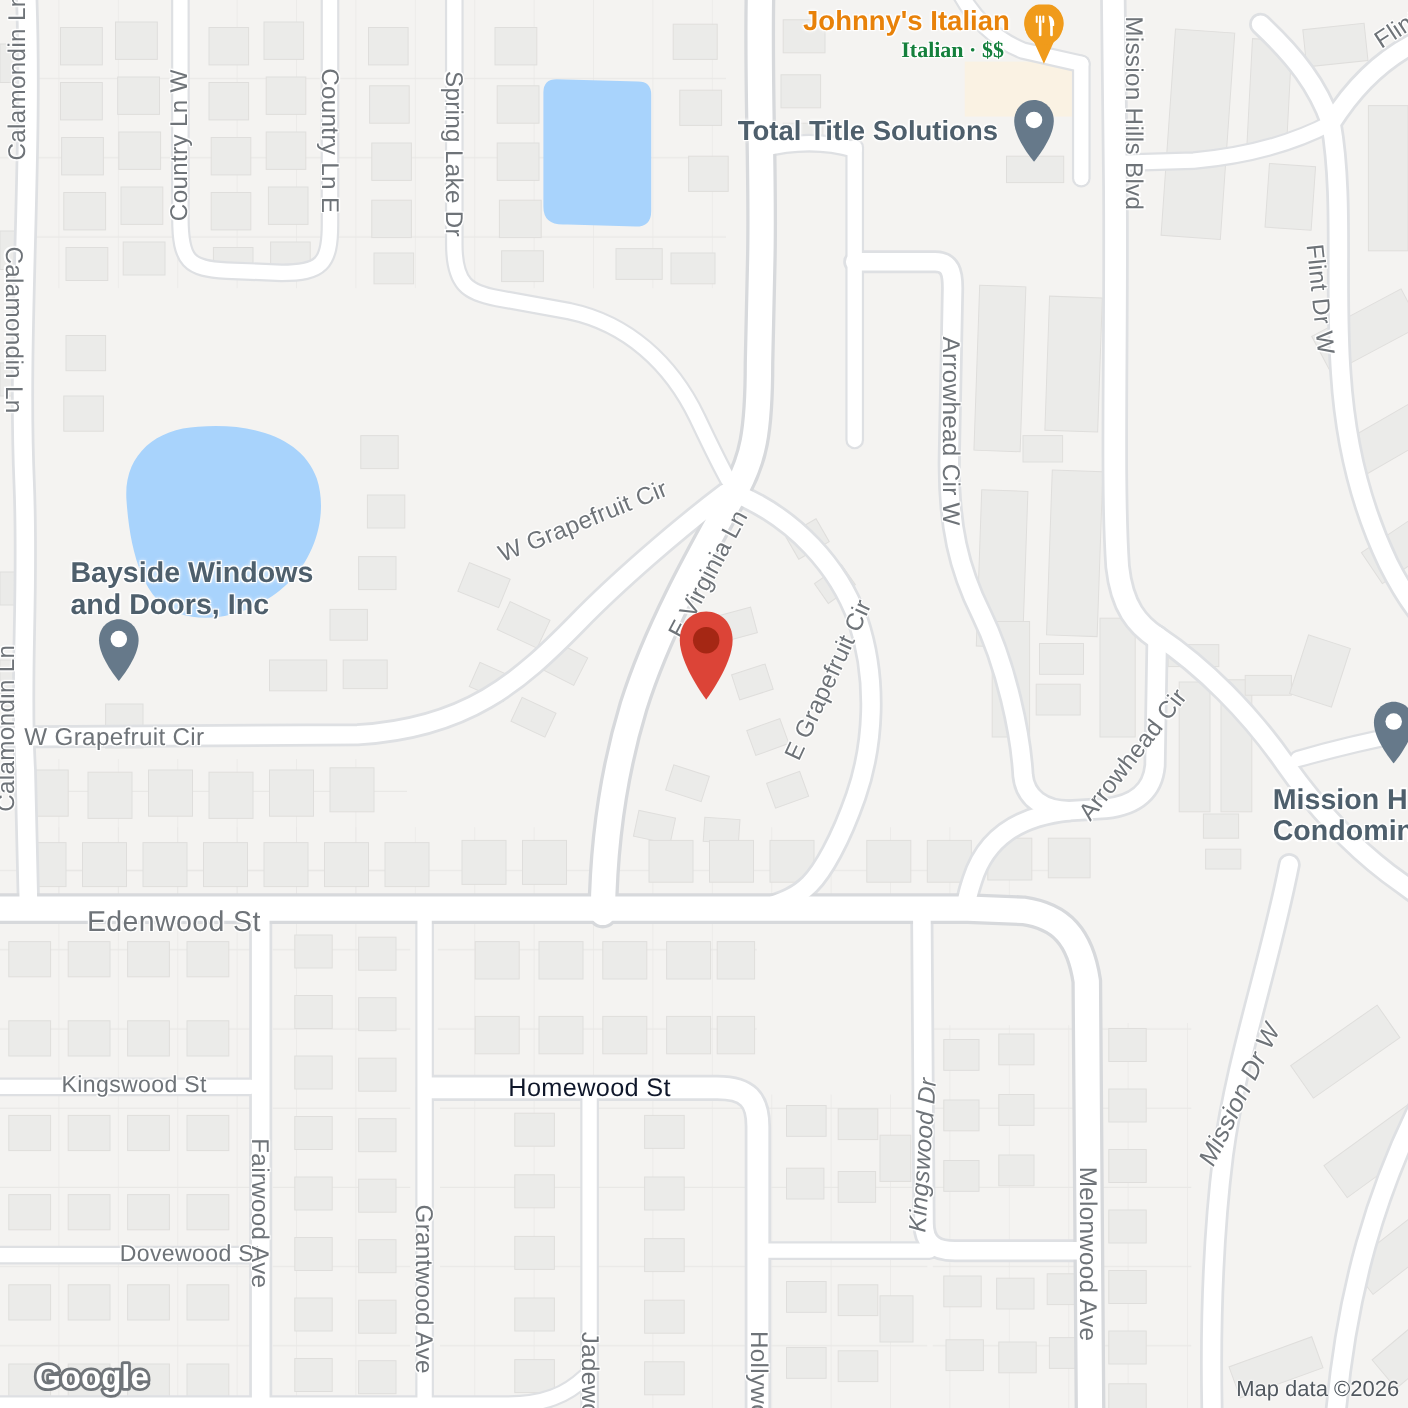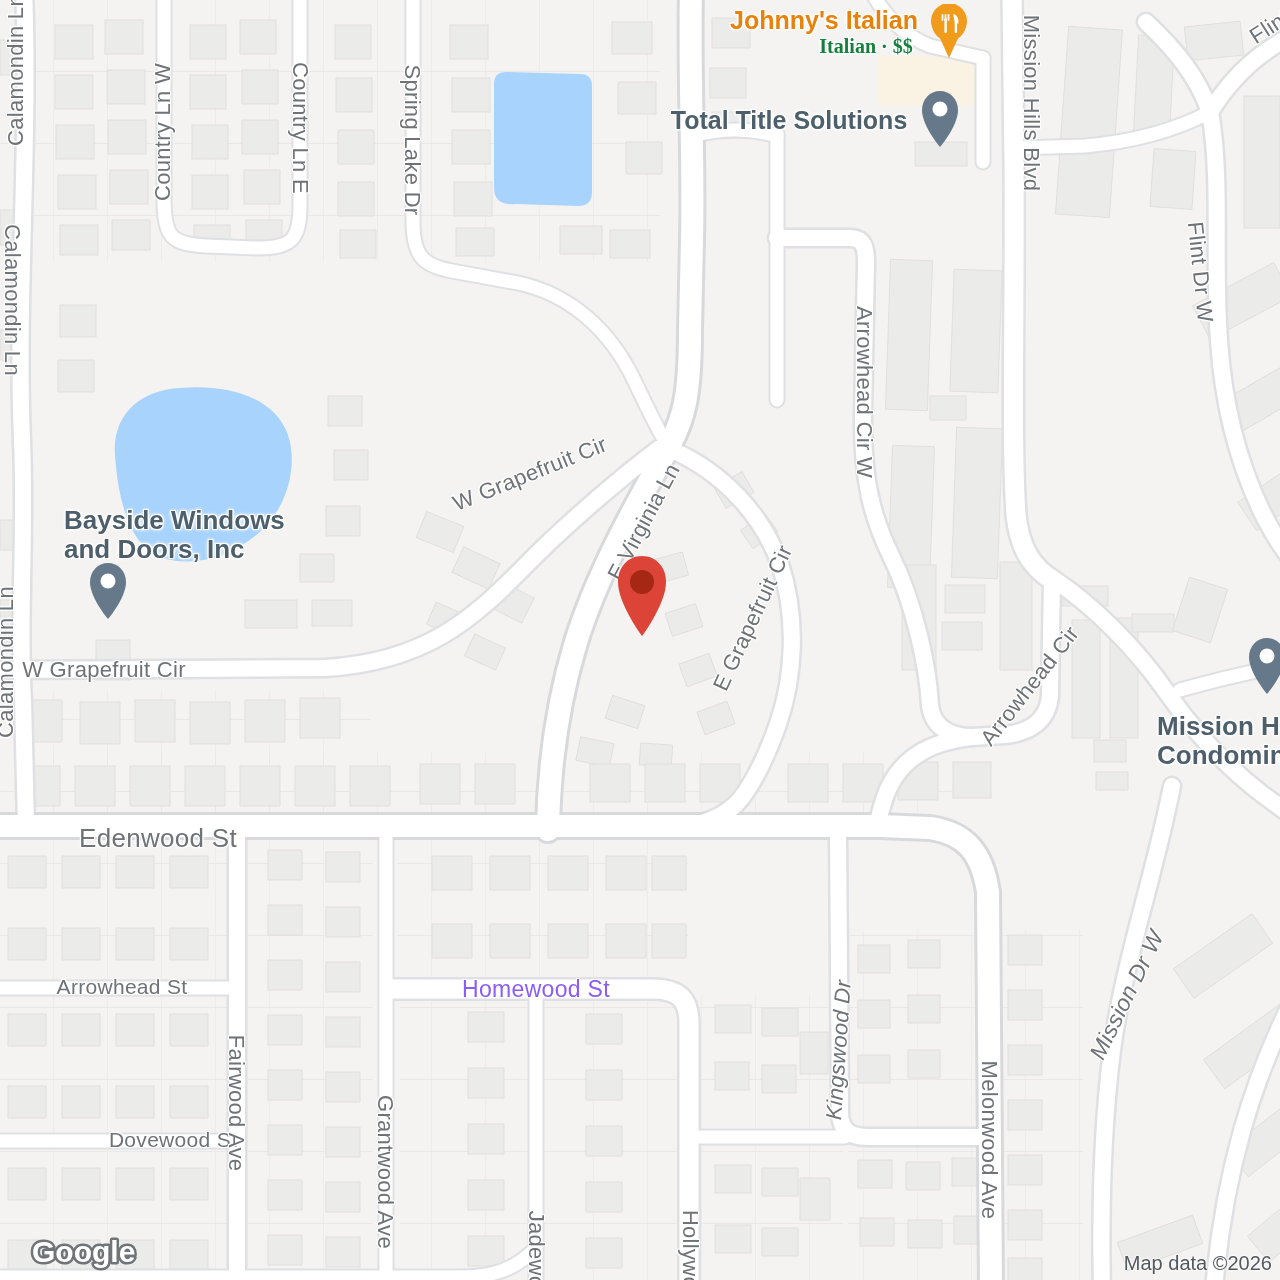--- a/index.html
+++ b/index.html
@@ -331,25 +331,25 @@
       <div class="street-lbl" style="left: 1031px; top: 103px; font-size: 22px; transform: translate(-50%, -50%) rotate(90deg); color: rgb(110, 115, 120);">Mission Hills Blvd</div>
       <div class="street-lbl" style="left: 1270px; top: 27px; font-size: 22px; transform: translate(-50%, -50%) rotate(-33deg); color: rgb(110, 115, 120);">Flint</div>
       <div class="street-lbl" style="left: 1200px; top: 272px; font-size: 22px; transform: translate(-50%, -50%) rotate(84deg); color: rgb(110, 115, 120);">Flint Dr W</div>
       <div class="street-lbl" style="left: 864px; top: 392px; font-size: 22px; transform: translate(-50%, -50%) rotate(90deg); color: rgb(110, 115, 120);">Arrowhead Cir W</div>
       <div class="street-lbl" style="left: 530px; top: 474px; font-size: 22px; transform: translate(-50%, -50%) rotate(-22deg); color: rgb(110, 115, 120);">W Grapefruit Cir</div>
       <div class="street-lbl" style="left: 644px; top: 522px; font-size: 22px; transform: translate(-50%, -50%) rotate(-62deg); color: rgb(110, 115, 120);">E Virginia Ln</div>
       <div class="street-lbl" style="left: 753px; top: 618px; font-size: 22px; transform: translate(-50%, -50%) rotate(-65deg); color: rgb(110, 115, 120);">E Grapefruit Cir</div>
       <div class="street-lbl" style="left: 104px; top: 670px; font-size: 22px; transform: translate(-50%, -50%) rotate(0deg); color: rgb(110, 115, 120);">W Grapefruit Cir</div>
       <div class="street-lbl" style="left: 1030px; top: 686px; font-size: 22px; transform: translate(-50%, -50%) rotate(-52deg); color: rgb(110, 115, 120);">Arrowhead Cir</div>
       <div class="street-lbl" style="left: 118px; top: 838px; font-size: 26px; transform: translate(-50%, -50%) rotate(0deg); color: rgb(110, 115, 120); margin-left: 40px;">Edenwood St</div>
-      <div class="street-lbl" style="left: 122px; top: 987px; font-size: 21px; transform: translate(-50%, -50%) rotate(0deg); color: rgb(110, 115, 120);">Arrowhead St</div>
+      <div class="street-lbl" style="left: 122px; top: 987px; font-size: 21px; transform: translate(-50%, -50%) rotate(0deg); color: rgb(110, 115, 120);">Kingswood St</div>
       <div class="street-lbl" style="left: 137px; top: 1140px; font-size: 21px; transform: translate(-50%, -50%) rotate(0deg); color: rgb(110, 115, 120); margin-left: 36px;">Dovewood St</div>
       <div class="street-lbl" style="left: 236px; top: 1103px; font-size: 22px; transform: translate(-50%, -50%) rotate(90deg); color: rgb(110, 115, 120);">Fairwood Ave</div>
       <div class="street-lbl" style="left: 385px; top: 1172px; font-size: 22px; transform: translate(-50%, -50%) rotate(90deg); color: rgb(110, 115, 120);">Grantwood Ave</div>
-      <div class="street-lbl" style="left: 536px; top: 989px; font-size: 23px; transform: translate(-50%, -50%) rotate(0deg); color: #8b5cf6;">Homewood St</div>
+      <div class="street-lbl" style="left: 536px; top: 989px; font-size: 23px; transform: translate(-50%, -50%) rotate(0deg); color: #0f172a;">Homewood St</div>
       <div class="street-lbl" style="left: 536px; top: 1262px; font-size: 22px; transform: translate(-50%, -50%) rotate(90deg); color: rgb(110, 115, 120);">Jadewood</div>
       <div class="street-lbl" style="left: 690px; top: 1262px; font-size: 22px; transform: translate(-50%, -50%) rotate(90deg); color: rgb(110, 115, 120);">Hollywood</div>
       <div class="street-lbl it" style="left: 839px; top: 1050px; font-size: 22px; transform: translate(-50%, -50%) rotate(-86deg); color: rgb(110, 115, 120);">Kingswood Dr</div>
       <div class="street-lbl" style="left: 989px; top: 1140px; font-size: 22px; transform: translate(-50%, -50%) rotate(90deg); color: rgb(110, 115, 120);">Melonwood Ave</div>
       <div class="street-lbl it" style="left: 1127px; top: 995px; font-size: 23px; transform: translate(-50%, -50%) rotate(-64deg); color: rgb(110, 115, 120);">Mission Dr W</div>
     </div>
 
   <div class="poi-lbl poi-orange ctr" style="left: 824px; top: 20px; font-size: 25px; color: rgb(232, 130, 10);">Johnny's Italian</div>
   <div class="poi-lbl poi-orange ctr" style="left: 866px; top: 46px; font-size: 20px; color: #15803d; font-family: Liberation Serif, serif;">Italian · $$</div>
 

